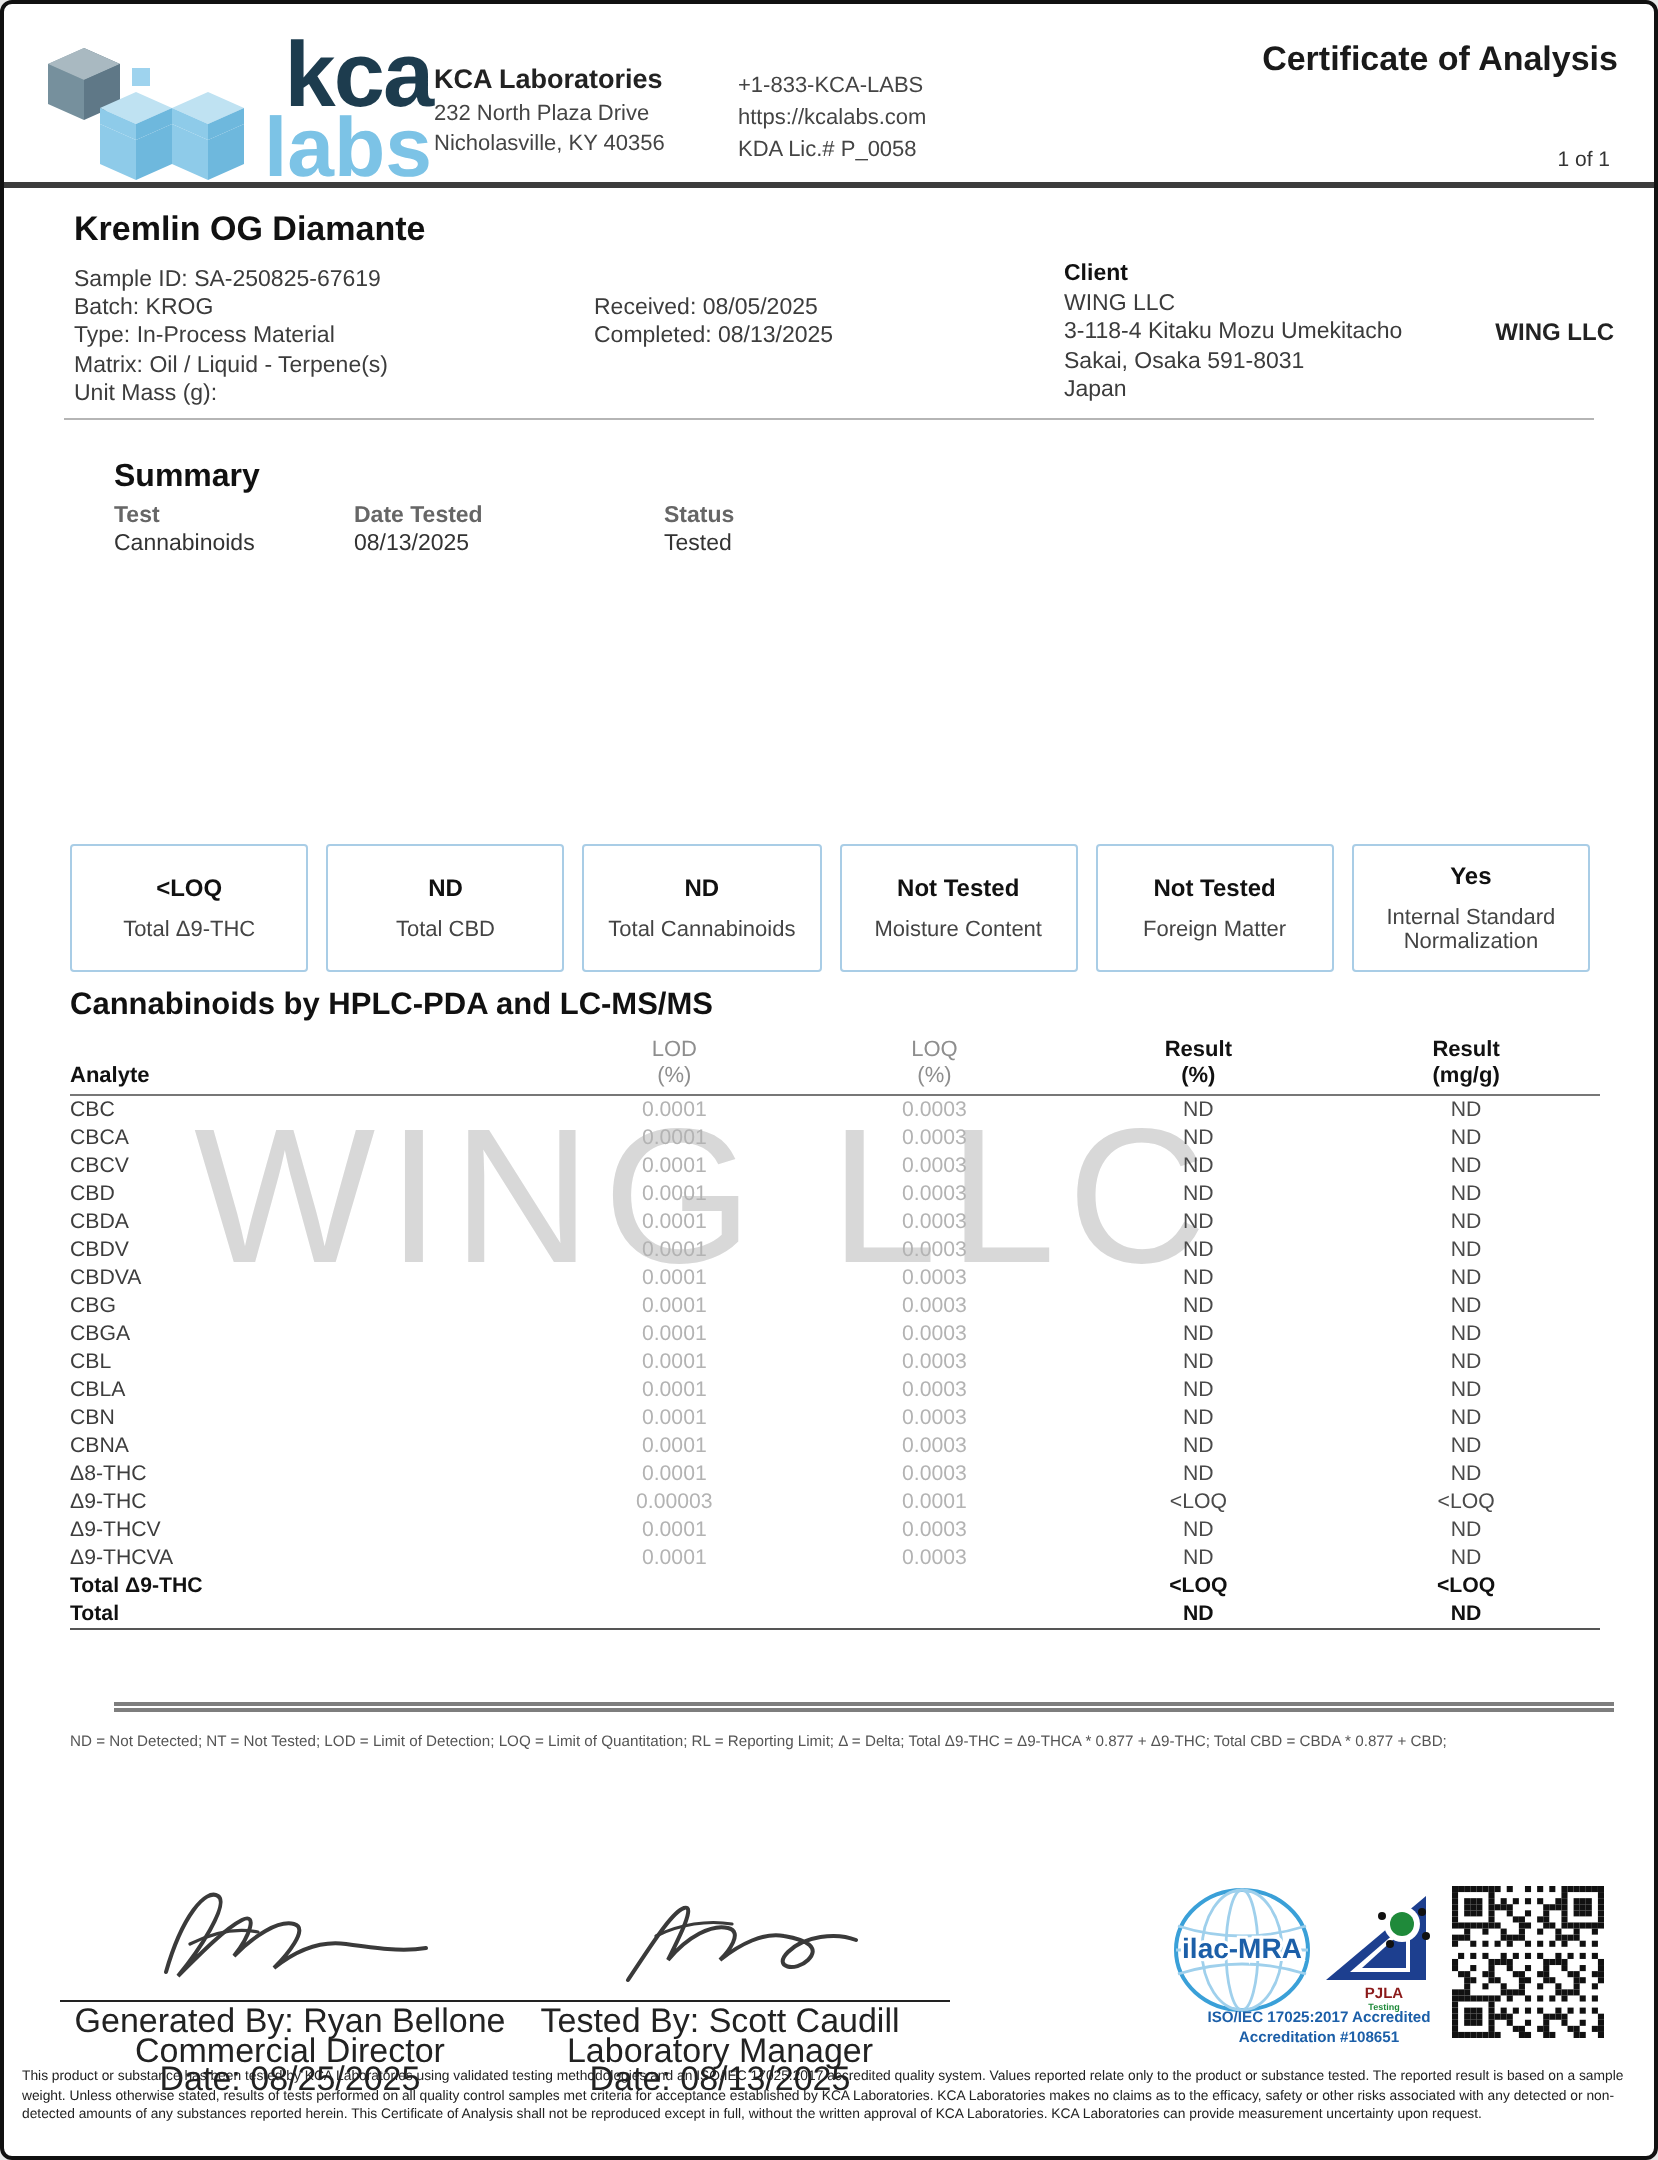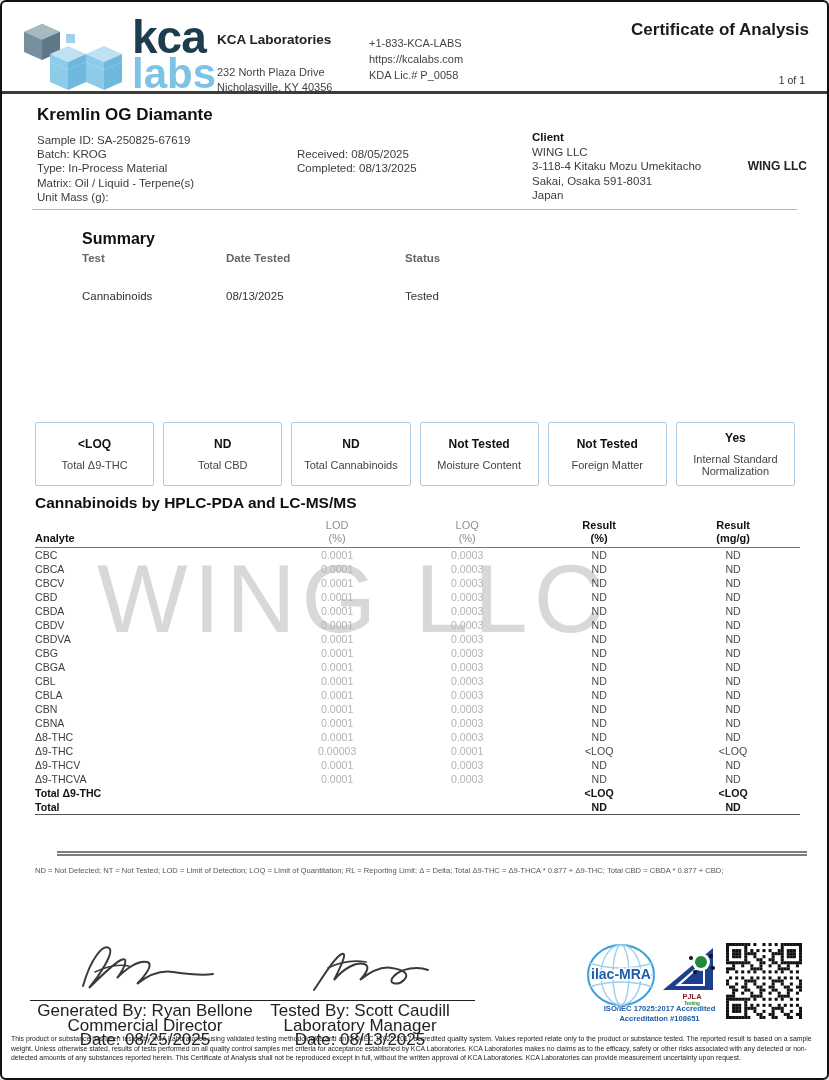--- a/index.html
+++ b/index.html
@@ -3,44 +3,44 @@
 <meta charset="utf-8">
 <style>
   * { margin:0; padding:0; box-sizing:border-box; }
   body { background:#e8e8e8; font-family:"Liberation Sans", sans-serif; }
   .page { position:relative; width:829px; height:1080px; margin:0 auto; background:#fff;
           border:2px solid #111; border-radius:6px; overflow:hidden; color:#333; }
 
   
   .logo-wrap { position:absolute; top:14px; left:18px; display:flex; align-items:center; }
   .logo-text { margin-left:8px; line-height:0.82; font-weight:bold; }
-  .logo-kca  { font-size:46px; color:#1d3c4e; letter-spacing:-1px; }
+  .logo-kca  { font-size:46px; color:#1d3c4e; letter-spacing:-1px;text-align:right; }
   .logo-labs { font-size:42px; color:#7cc3e6; letter-spacing:0px; }
   .lab-block { position:absolute; top:30px; left:215px; }
-  .lab-name  { font-size:13.5px; font-weight:bold; color:#222; margin-bottom:18px; }
+  .lab-name  { font-size:13.5px; font-weight:bold; color:#222; margin-bottom:3px; }
   .lab-line  { font-size:11px; color:#444; line-height:15px; }
   .contact-block { position:absolute; top:33px; left:367px; }
   .contact-line  { font-size:11px; color:#444; line-height:16px; }
   .doc-title { position:absolute; top:18px; right:18px; font-size:17px; font-weight:bold; color:#1a1a1a; }
   .page-num  { position:absolute; top:72px; right:22px; font-size:10.5px; color:#333; }
   .header-rule { position:absolute; top:89px; left:0; right:0; height:3px; background:#3c3c3c; }
 
   
   .product-title { position:absolute; top:103px; left:35px; font-size:17px; font-weight:bold; color:#111; }
   .sample-block { position:absolute; top:131px; left:35px; font-size:11.5px; color:#3c3c3c; line-height:14.2px; }
   .dates-block  { position:absolute; top:145px; left:295px; font-size:11.5px; color:#3c3c3c; line-height:14.2px; }
   .client-block { position:absolute; top:128px; left:530px; font-size:11.5px; color:#3c3c3c; line-height:14.5px; }
   .client-label { font-weight:bold; color:#111; }
   .client-badge { position:absolute; top:157px; right:20px; font-size:12px; font-weight:bold; color:#222; }
   .rule-thin { position:absolute; top:207px; left:30px; right:30px; border-top:1.5px solid #b5b5b5; }
 
   
-  .summary { position:absolute; top:228px; left:55px;margin-left:25px; }
+  .summary { position:absolute; top:228px; left:55px; }
   .summary-title { font-size:16px; font-weight:bold; color:#111; margin-bottom:4px; }
-  .summary-grid { display:grid; grid-template-columns:120px 155px 120px; font-size:11.5px;gap:24px; }
+  .summary-grid { display:grid; grid-template-columns:120px 155px 120px; font-size:11.5px; }
   .summary-head { color:#666; font-weight:bold; padding-bottom:2px; }
   .summary-cell { color:#333; }
 
   
   .boxes { position:absolute; top:420px; left:33px; right:32px; display:flex; gap:9px; }
   .rbox { flex:1; border:1.5px solid #a9cde6; border-radius:2px; min-height:64px;
           display:flex; flex-direction:column; align-items:center; justify-content:center;
           text-align:center; padding:4px 3px; background:#fff; }
   .rbox-value { font-size:12px; font-weight:bold; color:#111; margin-bottom:8px; }
   .rbox-label { font-size:11px; color:#444; line-height:12.5px; }

